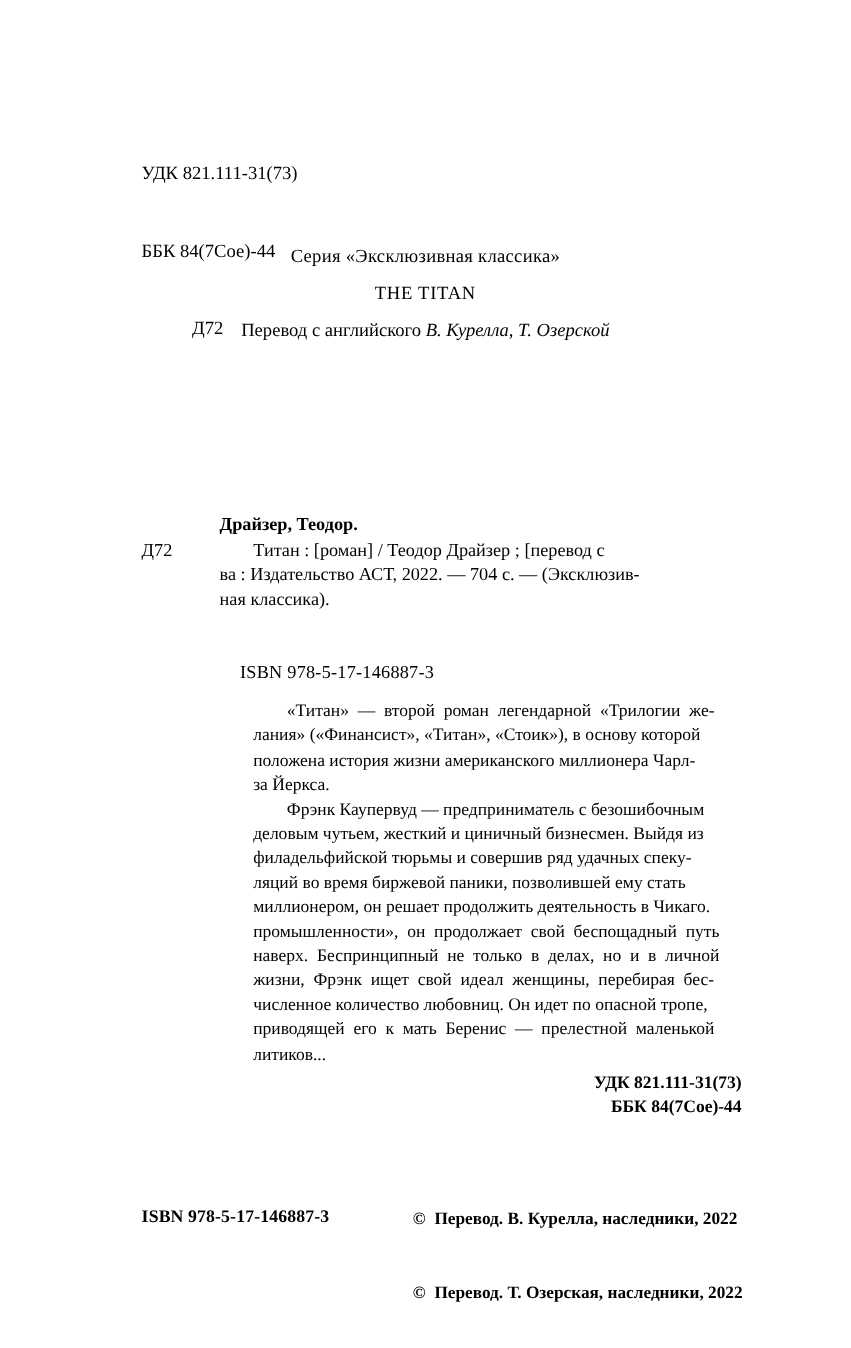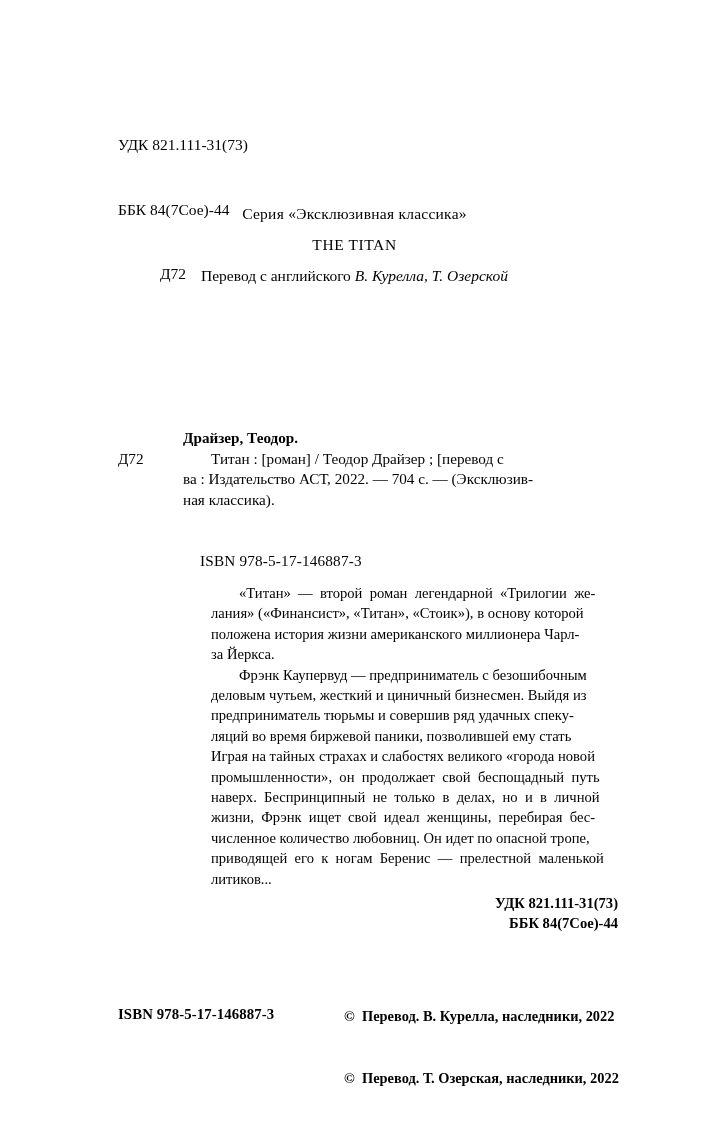--- a/index.html
+++ b/index.html
@@ -177,28 +177,28 @@
   <div class="isbn-top">ISBN 978-5-17-146887-3</div>
 
   <div class="annotation">
     <div class="p ind">«Титан»  —  второй  роман  легендарной  «Трилогии  же-</div>
     <div class="p">лания» («Финансист», «Титан», «Стоик»), в основу которой</div>
     <div class="p">положена история жизни американского миллионера Чарл-</div>
     <div class="p">за Йеркса.</div>
 
     <div class="p ind">Фрэнк Каупервуд — предприниматель с безошибочным</div>
     <div class="p">деловым чутьем, жесткий и циничный бизнесмен. Выйдя из</div>
-    <div class="p">предприниматель тюрьмы и совершив ряд удачных спеку-</div>
+    <div class="p">филадельфийской тюрьмы и совершив ряд удачных спеку-</div>
     <div class="p">ляций во время биржевой паники, позволившей ему стать</div>
-    <div class="p">Играя на тайных страхах и слабостях великого «города новой</div>
+    <div class="p">миллионером, он решает продолжить деятельность в Чикаго.</div>
     <div class="p">промышленности»,  он  продолжает  свой  беспощадный  путь</div>
     <div class="p">наверх.  Беспринципный  не  только  в  делах,  но  и  в  личной</div>
     <div class="p">жизни,  Фрэнк  ищет  свой  идеал  женщины,  перебирая  бес-</div>
     <div class="p">численное количество любовниц. Он идет по опасной тропе,</div>
-    <div class="p">приводящей  его  к  ногам  Беренис  —  прелестной  маленькой</div>
+    <div class="p">приводящей  его  к  мать  Беренис  —  прелестной  маленькой</div>
     <div class="p">литиков...</div>
   </div>
 
   <div class="udk-repeat">
     <div>УДК 821.111-31(73)</div>
     <div>ББК 84(7Сое)-44</div>
   </div>
 
   <div class="copyright">
     <div><span class="cmark">©</span><span>Перевод. В. Курелла, наследники, 2022</span></div>

